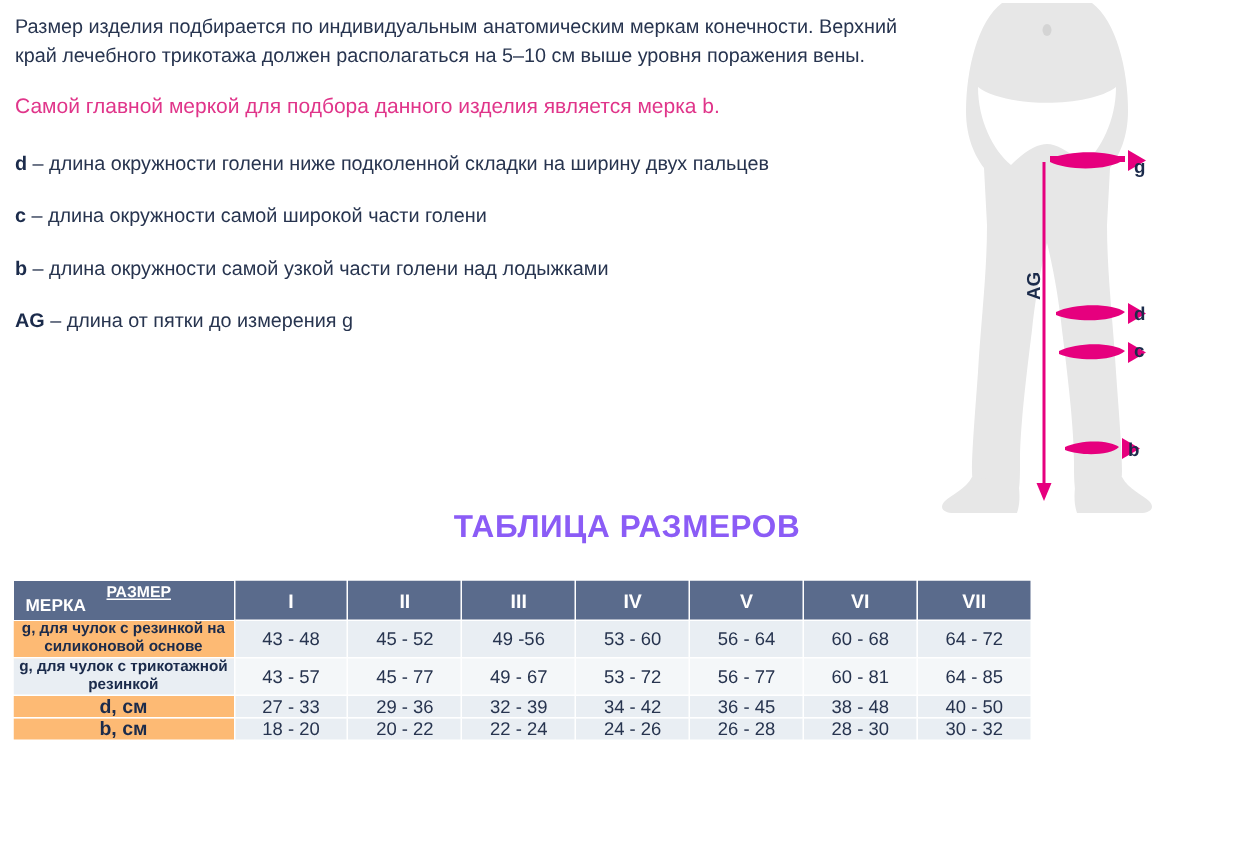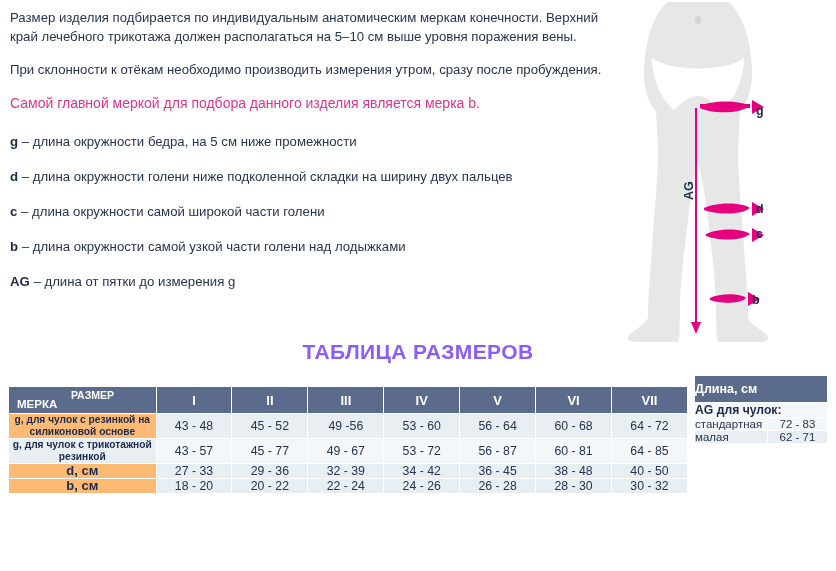--- a/index.html
+++ b/index.html
@@ -128,20 +128,21 @@
     top: 11px;
     font-size: 11.5px;
     font-weight: bold;
   }
   .corner-razmer {
     position: absolute;
     left: 62px;
     top: 2px;
     font-size: 10.5px;
     font-weight: bold;
+    text-decoration: underline;
   }
   .row-label {
     background: #e9eef3;
     color: #1b2b4b;
     font-size: 10.2px;
     font-weight: bold;
     text-align: center;
     padding: 4px 6px;
     line-height: 12px;
   }
@@ -202,27 +203,23 @@
   }
   .side-alt .side-name, .side-alt .side-val { background: #e9eef3; }
 </style>
 </head>
 <body>
 
 <div class="page">
 
   <div class="text-col">
     <p class="para">Размер изделия подбирается по индивидуальным анатомическим меркам конечности. Верхний край лечебного трикотажа должен располагаться на 5–10 см выше уровня поражения вены.</p>
-    <p class="para">При склонности к отёкам необходимо производить измерения утром, сразу после пробуждения.</p>
     <p class="accent-line">Самой главной меркой для подбора данного изделия является мерка b.</p>
 
     <div class="defs">
-      <p class="def-row">
-        <span class="def-key">g</span><span> – длина окружности бедра, на 5 см ниже промежности</span>
-      </p>
       <p class="def-row">
         <span class="def-key">d</span><span> – длина окружности голени ниже подколенной складки на ширину двух пальцев</span>
       </p>
       <p class="def-row">
         <span class="def-key">c</span><span> – длина окружности самой широкой части голени</span>
       </p>
       <p class="def-row">
         <span class="def-key">b</span><span> – длина окружности самой узкой части голени над лодыжками</span>
       </p>
       <p class="def-row">
@@ -305,21 +302,21 @@
       <td class="cell">60 - 68</td>
       <td class="cell">64 - 72</td>
     </tr>
 
     <tr>
       <td class="row-label">g, для чулок с трикотажной резинкой</td>
       <td class="cell">43 - 57</td>
       <td class="cell">45 - 77</td>
       <td class="cell">49 - 67</td>
       <td class="cell">53 - 72</td>
-      <td class="cell">56 - 87</td>
+      <td class="cell">56 - 77</td>
       <td class="cell">60 - 81</td>
       <td class="cell">64 - 85</td>
     </tr>
 
     <tr class="r-alt">
       <td class="row-label big">d, см</td>
       <td class="cell">27 - 33</td>
       <td class="cell">29 - 36</td>
       <td class="cell">32 - 39</td>
       <td class="cell">34 - 42</td>
@@ -335,32 +332,14 @@
       <td class="cell">20 - 22</td>
       <td class="cell">22 - 24</td>
       <td class="cell">24 - 26</td>
       <td class="cell">26 - 28</td>
       <td class="cell">28 - 30</td>
       <td class="cell">30 - 32</td>
     </tr>
   </tbody>
     </table>
 
-  <table class="side-table">
-    <tbody>
-        <tr>
-      <td class="side-hdr" colspan="2">Длина, см</td>
-    </tr>
-    <tr>
-      <td class="side-sub" colspan="2">AG для чулок:</td>
-    </tr>
-    <tr>
-      <td class="side-name">стандартная</td>
-      <td class="side-val">72 - 83</td>
-    </tr>
-    <tr class="side-alt">
-      <td class="side-name">малая</td>
-      <td class="side-val">62 - 71</td>
-    </tr>
-  </tbody>
-    </table>
 
 </div>
 
 </body></html>

